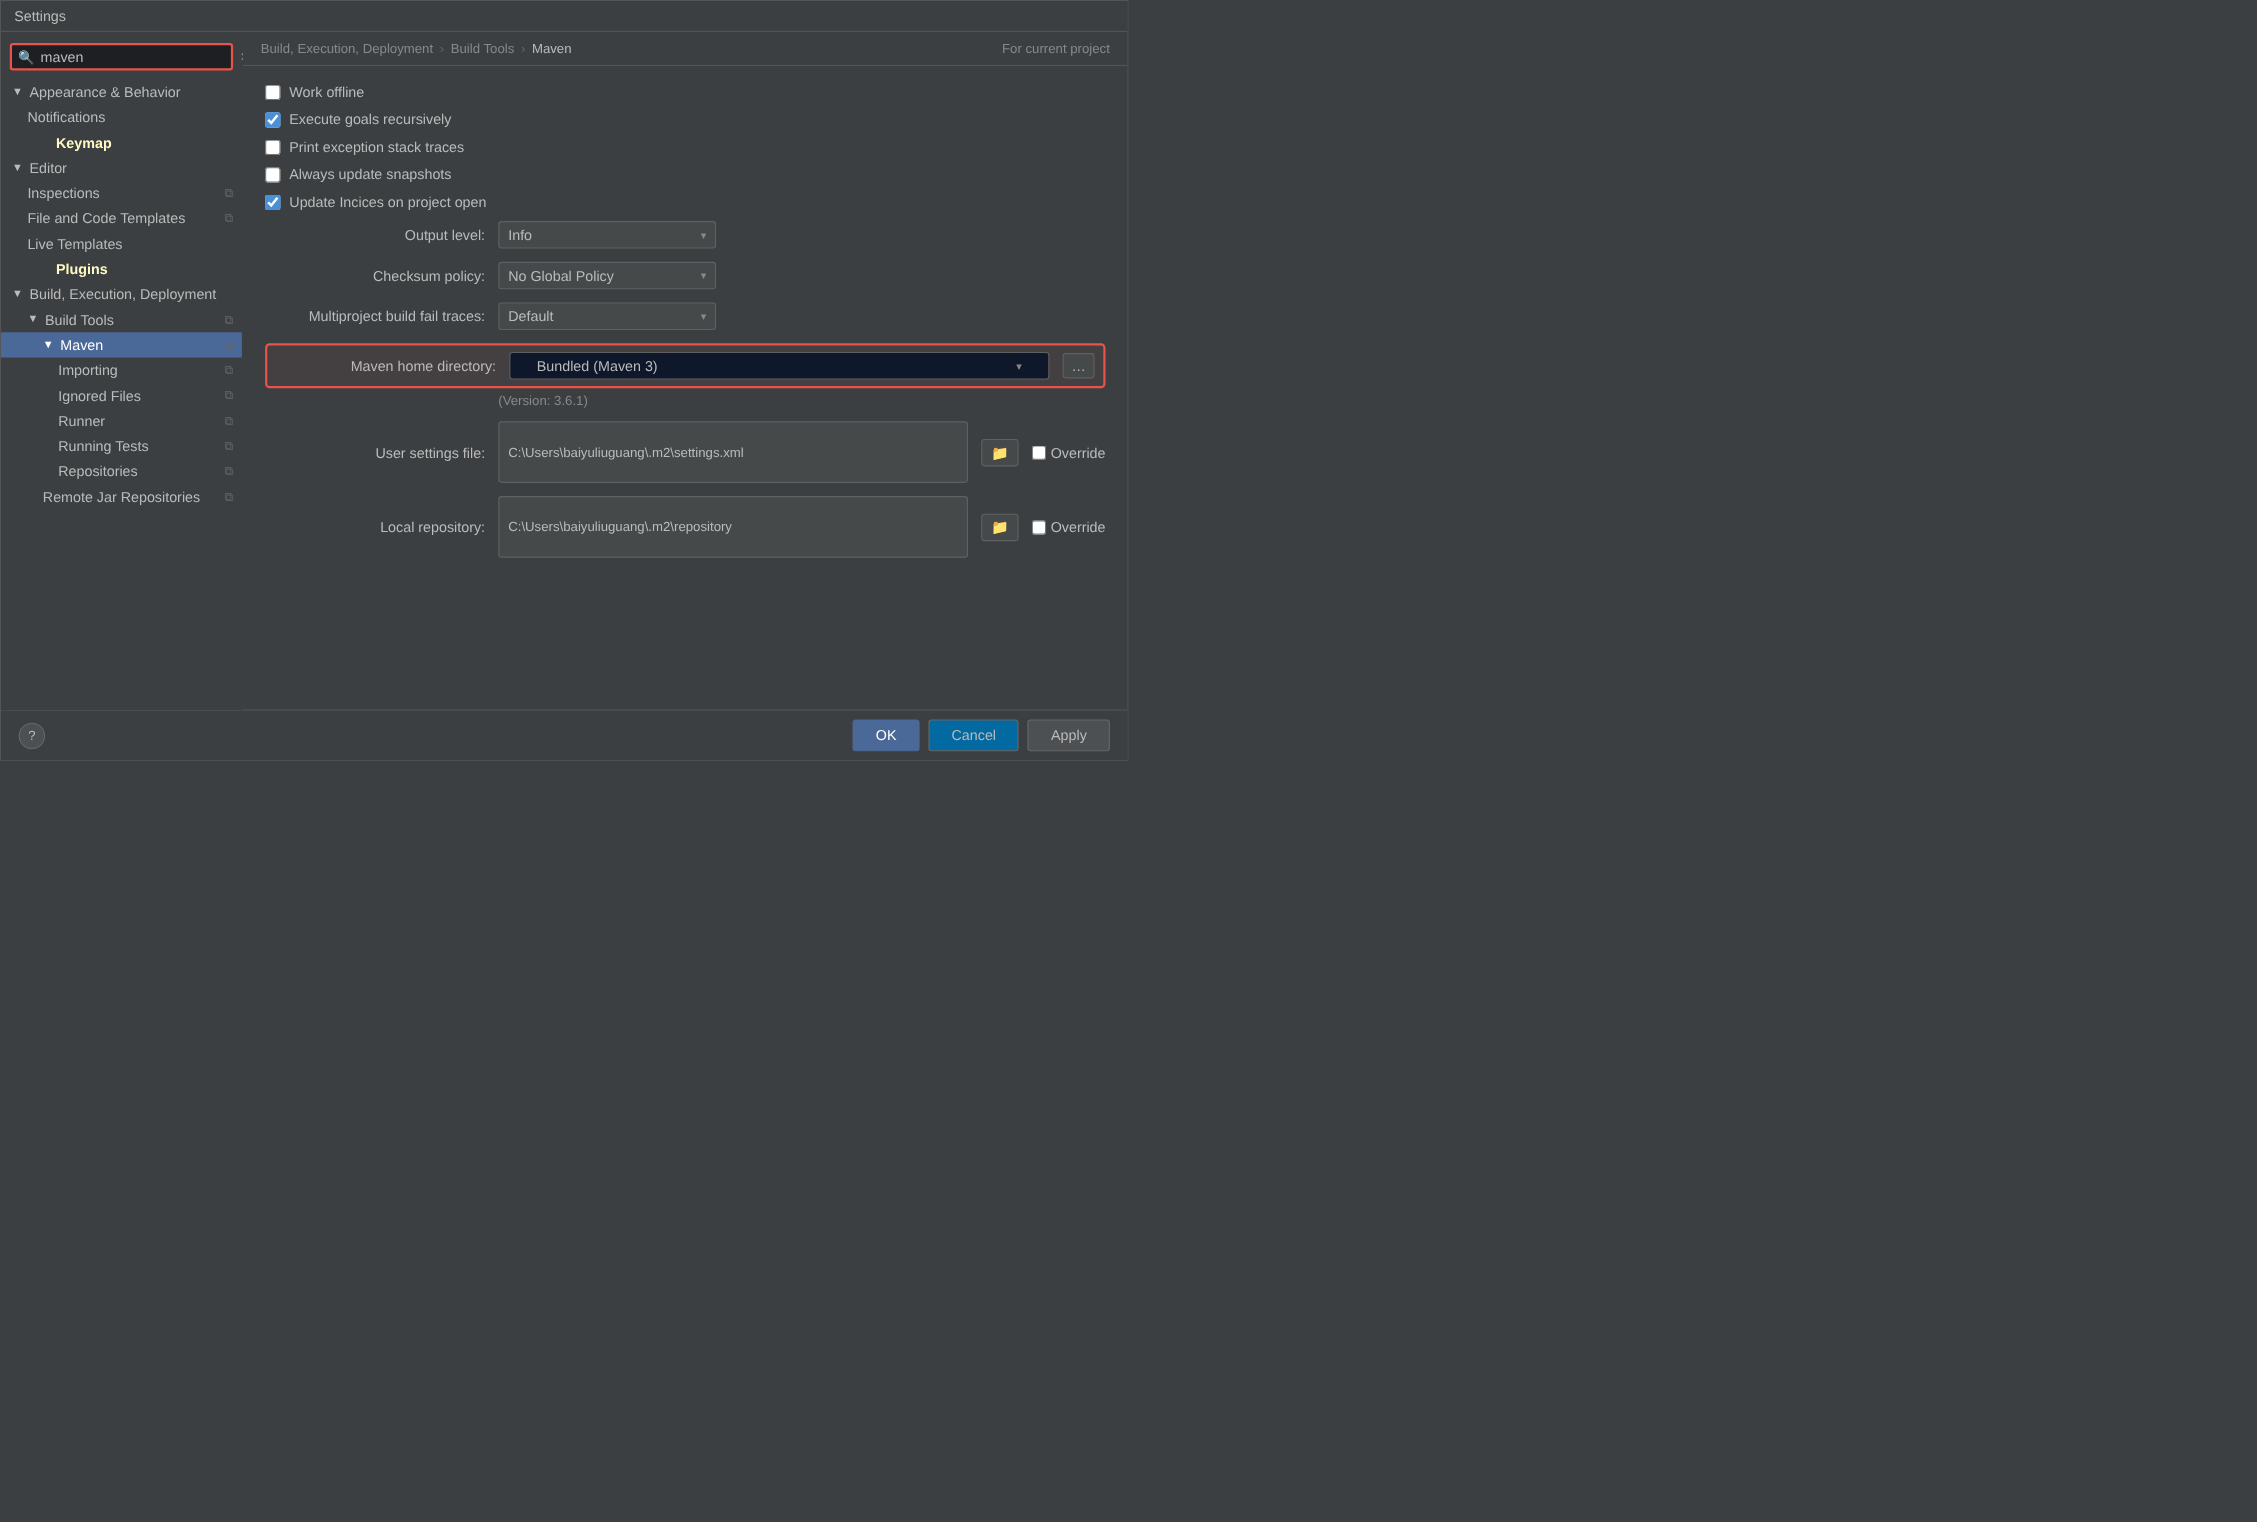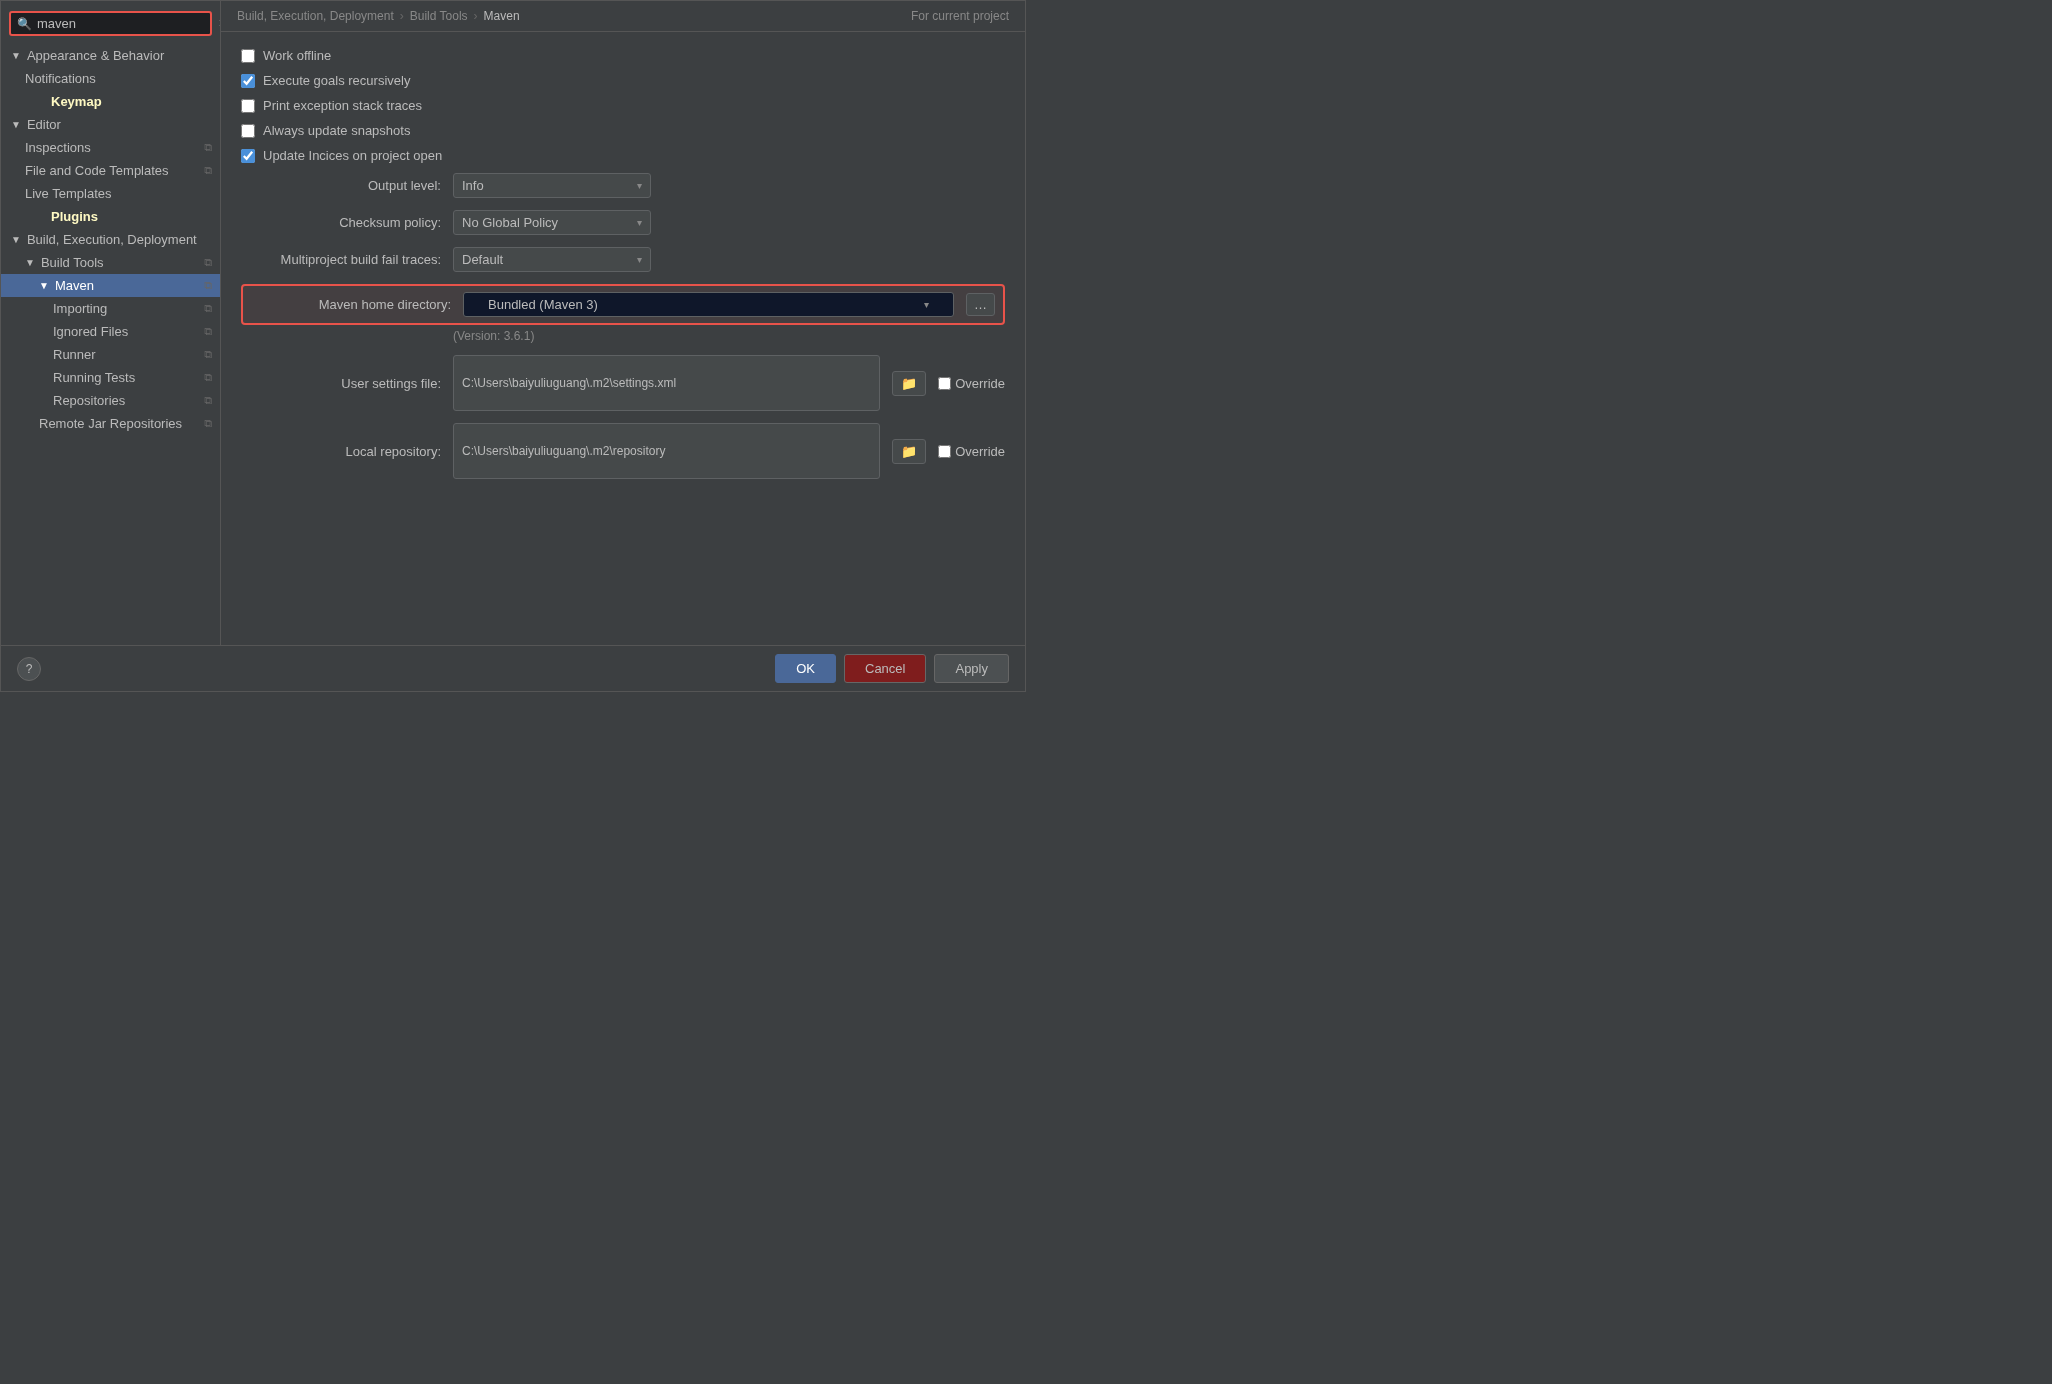--- a/index.html
+++ b/index.html
@@ -253,21 +253,21 @@
       gap: 8px;
       background: #3c3f41;
     }
     .btn {
       padding: 6px 20px;
       border-radius: 3px;
       border: 1px solid #666;
       font-size: 13px;
       cursor: pointer;
       color: #bbbbbb;
-      background: #7f1d1d;
+      background: #0369a1;
     }
     .btn-ok {
       background: #4a6898;
       border-color: #4a6898;
       color: #ffffff;
     }
     .btn-apply {
       background: #4c5052;
       border-color: #666;
       color: #bbbbbb;
@@ -284,20 +284,23 @@
       margin-right: auto;
       display: flex;
       align-items: center;
       justify-content: center;
     }
   </style>
 </head>
 <body>
 
 <div class="dialog">
+  <div class="dialog-title">
+    <span>Settings</span>
+  </div>
   <div class="dialog-body">
 
     <div class="sidebar">
       <div class="search-box">
         <span class="search-icon">🔍</span>
         <input type="text" value="maven" style="">
         <span class="clear-icon">✕</span>
       </div>
 
       <div class="sidebar-item">

